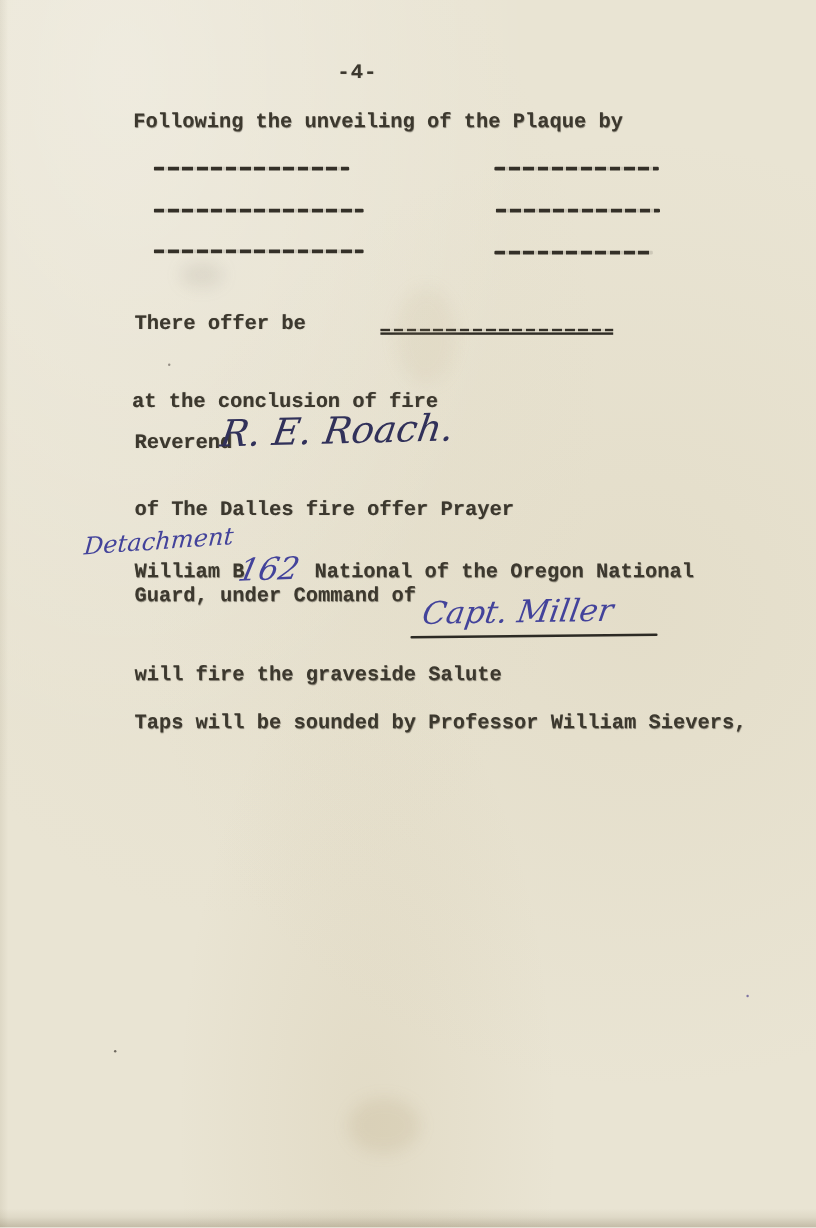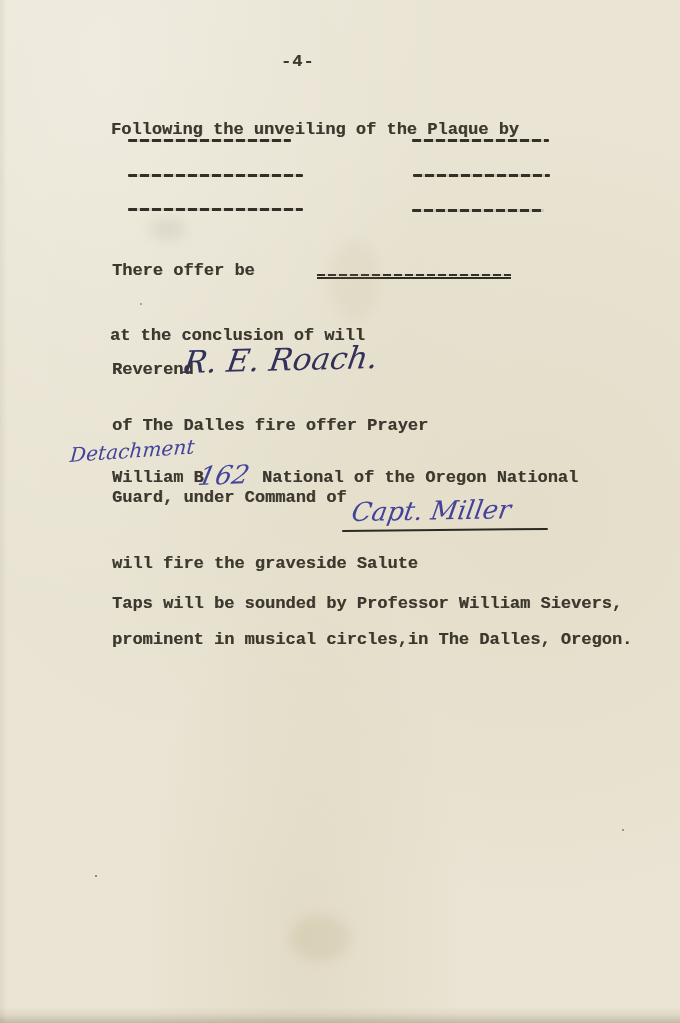--- a/index.html
+++ b/index.html
@@ -56,52 +56,51 @@
   .speck{position:absolute;border-radius:50%;pointer-events:none;}
   .stain{position:absolute;border-radius:50%;pointer-events:none;filter:blur(6px);}
 </style>
 </head>
 <body>
 
 <div class="page">
 
   <div class="typed" style="left:281px;top:53px;letter-spacing:1px;">-4-</div>
 
-  <div class="typed" style="left:111px;top:121px;">Following the unveiling of the Plaque by</div>
+  <div class="typed" style="left:111px;top:94px;">Following the unveiling of the Plaque by</div>
 
   <div class="blank" style="left:128px;top:139px;width:163px;"></div>
   <div class="blank" style="left:412px;top:139px;width:137px;"></div>
   <div class="blank" style="left:128px;top:174px;width:175px;"></div>
   <div class="blank" style="left:413px;top:174px;width:137px;"></div>
   <div class="blank" style="left:128px;top:208px;width:175px;"></div>
   <div class="blank" style="left:412px;top:209px;width:132px;"></div>
 
   <div class="typed" style="left:112px;top:262px;">There offer be</div>
   <div class="blank-solid-dash" style="left:317px;top:274px;width:194px;"></div>
 
-  <div class="typed" style="left:110px;top:327px;">at the conclusion of will</div>
+  <div class="typed" style="left:110px;top:327px;">at the conclusion of fire</div>
 
   <div class="typed" style="left:112px;top:361px;">Reverend</div>
   <div class="script" style="left:184px;top:344px;font-size:31px;color:#31315a;transform:skewX(-10deg) rotate(-1.5deg);">R. E. Roach.</div>
 
   <div class="typed" style="left:112px;top:417px;">of The Dalles fire offer Prayer</div>
 
   <div class="script" style="left:70px;top:443px;font-size:20px;transform:skewX(-8deg) rotate(-4deg);">Detachment</div>
 
   <div class="typed" style="left:112px;top:469px;">William B</div>
   <div class="script" style="left:199px;top:461px;font-size:26px;transform:skewX(-14deg) rotate(-2deg);">162</div>
   <div class="typed" style="left:262px;top:469px;">National of the Oregon National</div>
   <div class="typed" style="left:112px;top:489px;text-align:right;">Guard, under Command of</div>
 
   <div class="script" style="left:352px;top:497px;font-size:26px;transform:skewX(-10deg) rotate(-1deg);">Capt. Miller</div>
   <div class="sig-underline" style="left:342px;top:529px;width:206px;"></div>
 
   <div class="typed" style="left:112px;top:595px;">Taps will be sounded by Professor William Sievers,</div>
   <div class="typed" style="left:112px;top:555px;">will fire the graveside Salute</div>
-  <div class="typed" style="left:112px;top:631px;">prominent in musical circles,in The Dalles, Oregon.</div>
 
   <div class="speck" style="left:95px;top:875px;width:2px;height:2px;background:rgba(80,74,66,0.8);"></div>
   <div class="speck" style="left:622px;top:829px;width:2px;height:2px;background:rgba(100,88,150,0.8);"></div>
   <div class="speck" style="left:140px;top:303px;width:2px;height:2px;background:rgba(90,84,76,0.6);"></div>
   <div class="stain" style="left:150px;top:218px;width:36px;height:22px;background:rgba(120,115,105,0.12);"></div>
   <div class="stain" style="left:290px;top:915px;width:60px;height:46px;background:rgba(160,135,80,0.12);"></div>
   <div class="stain" style="left:330px;top:240px;width:50px;height:80px;background:rgba(185,170,130,0.10);"></div>
 
 </div>
 

